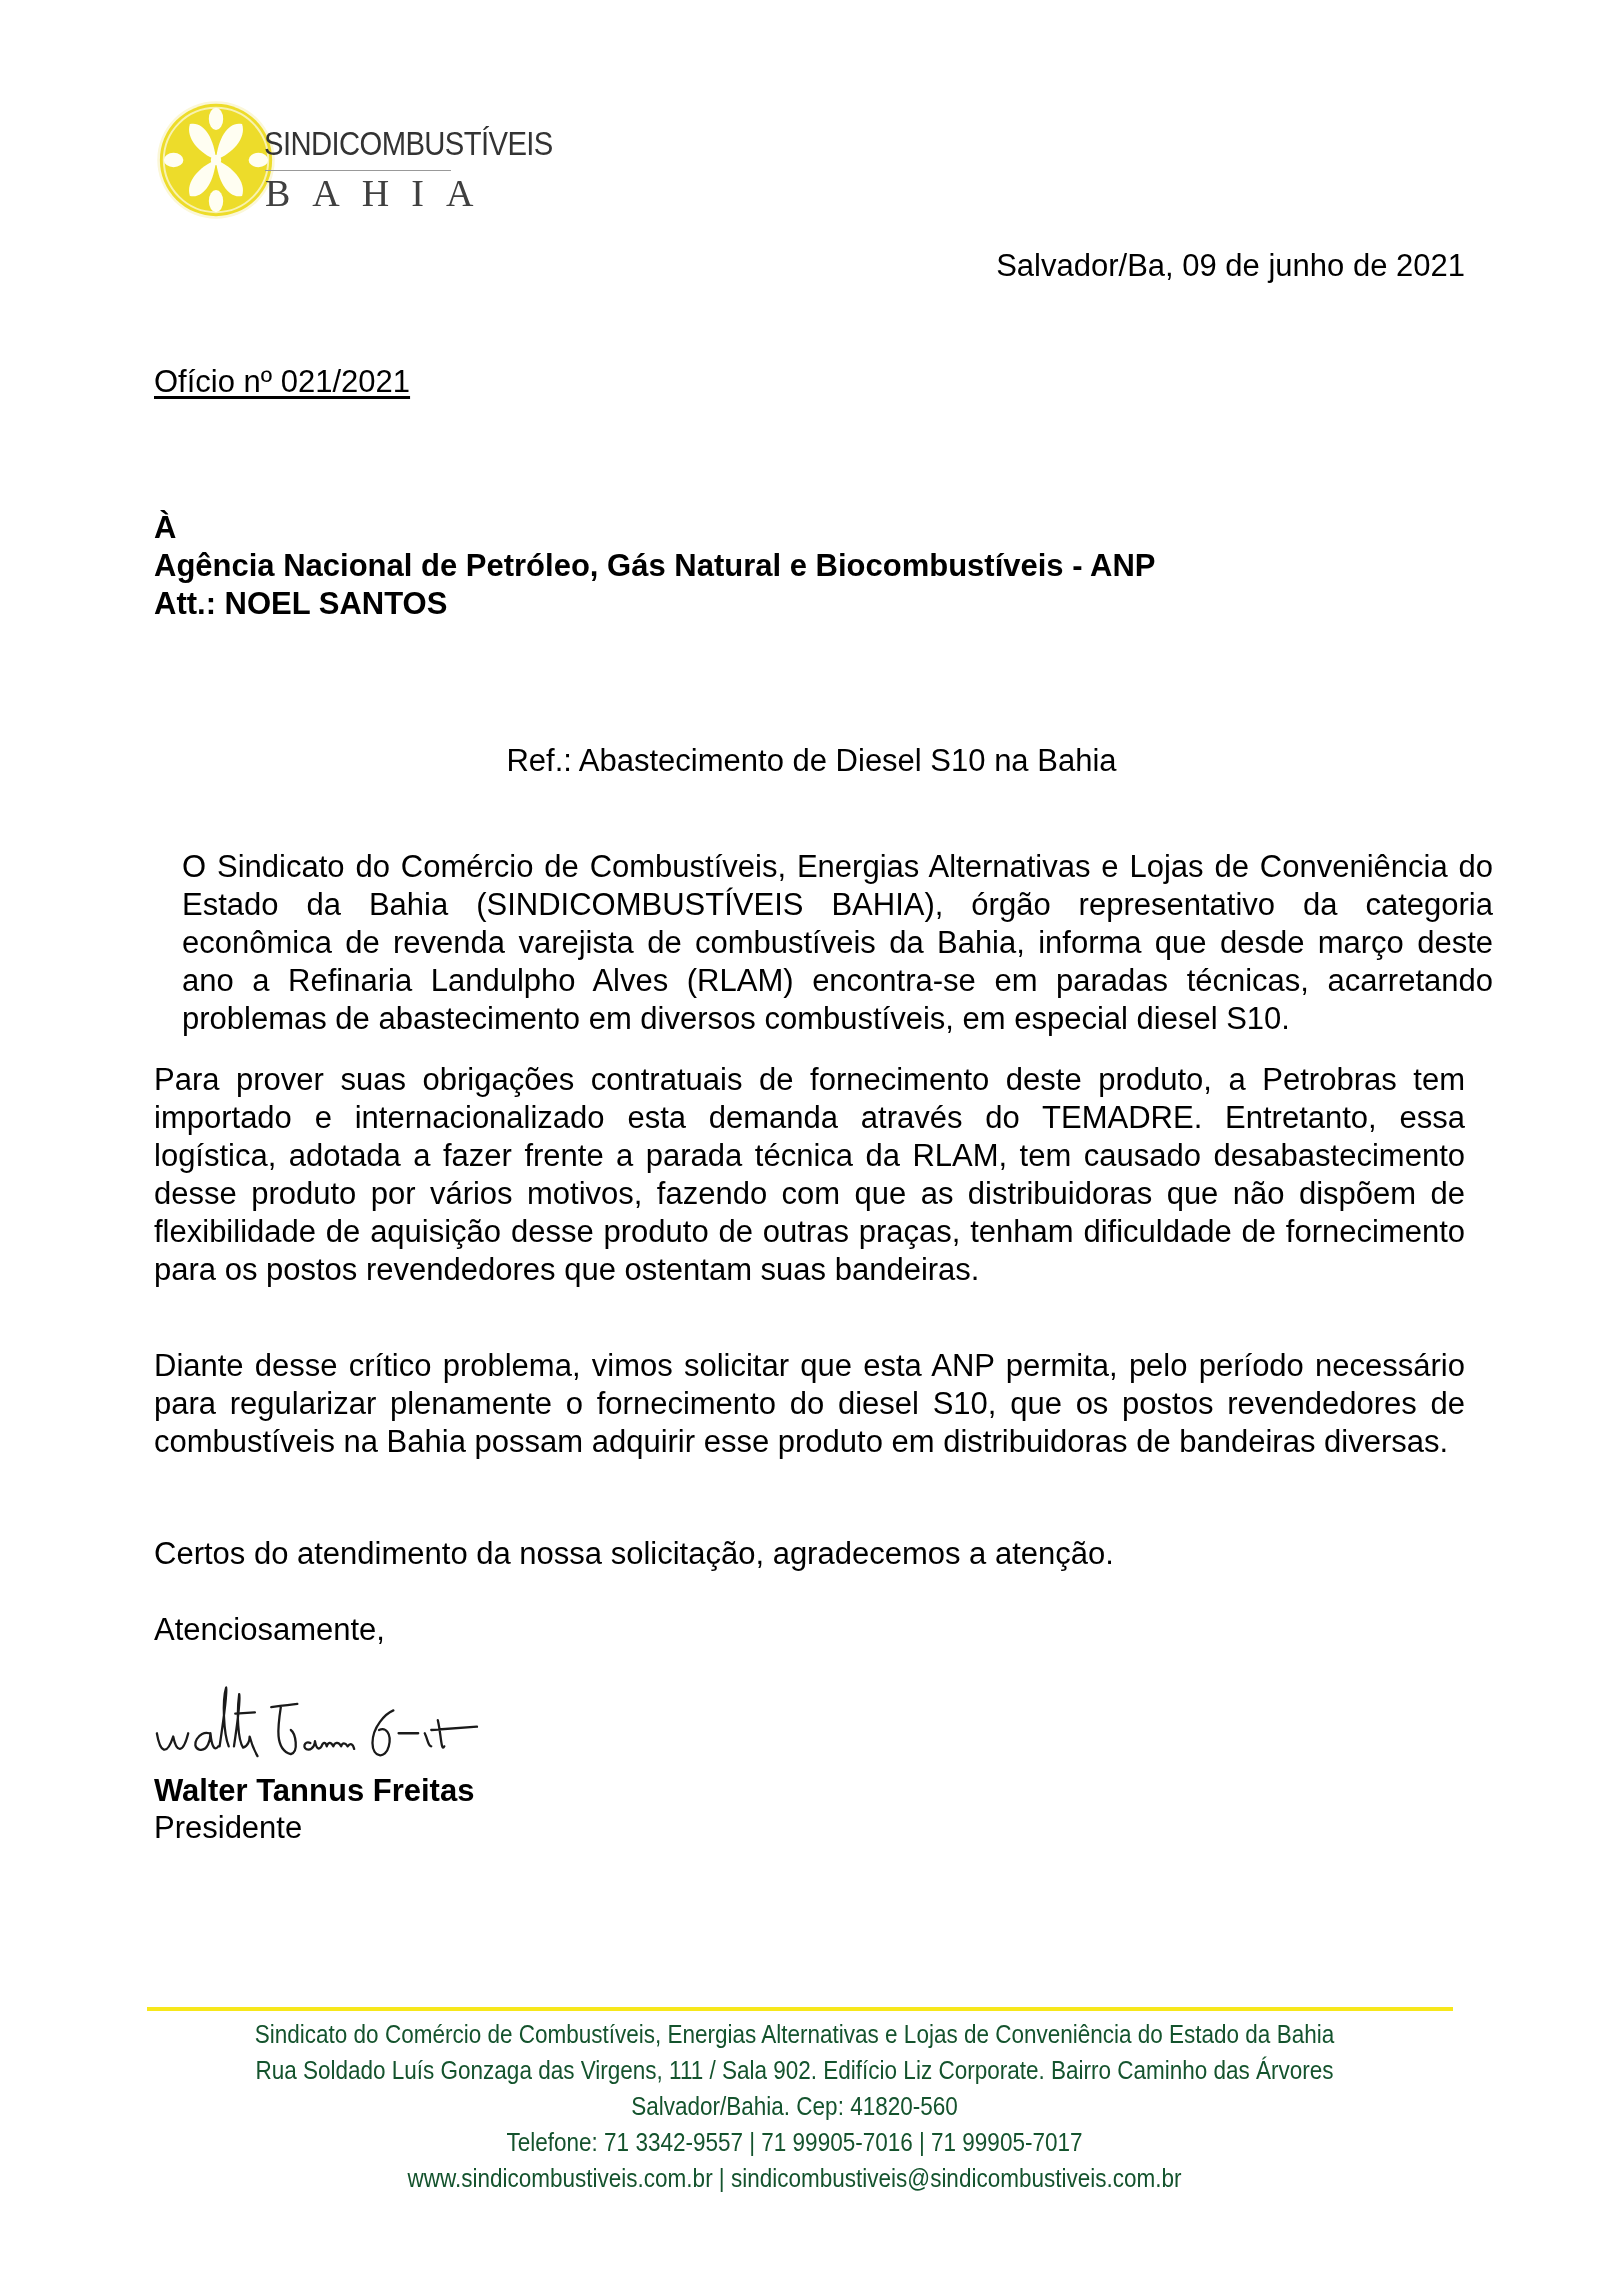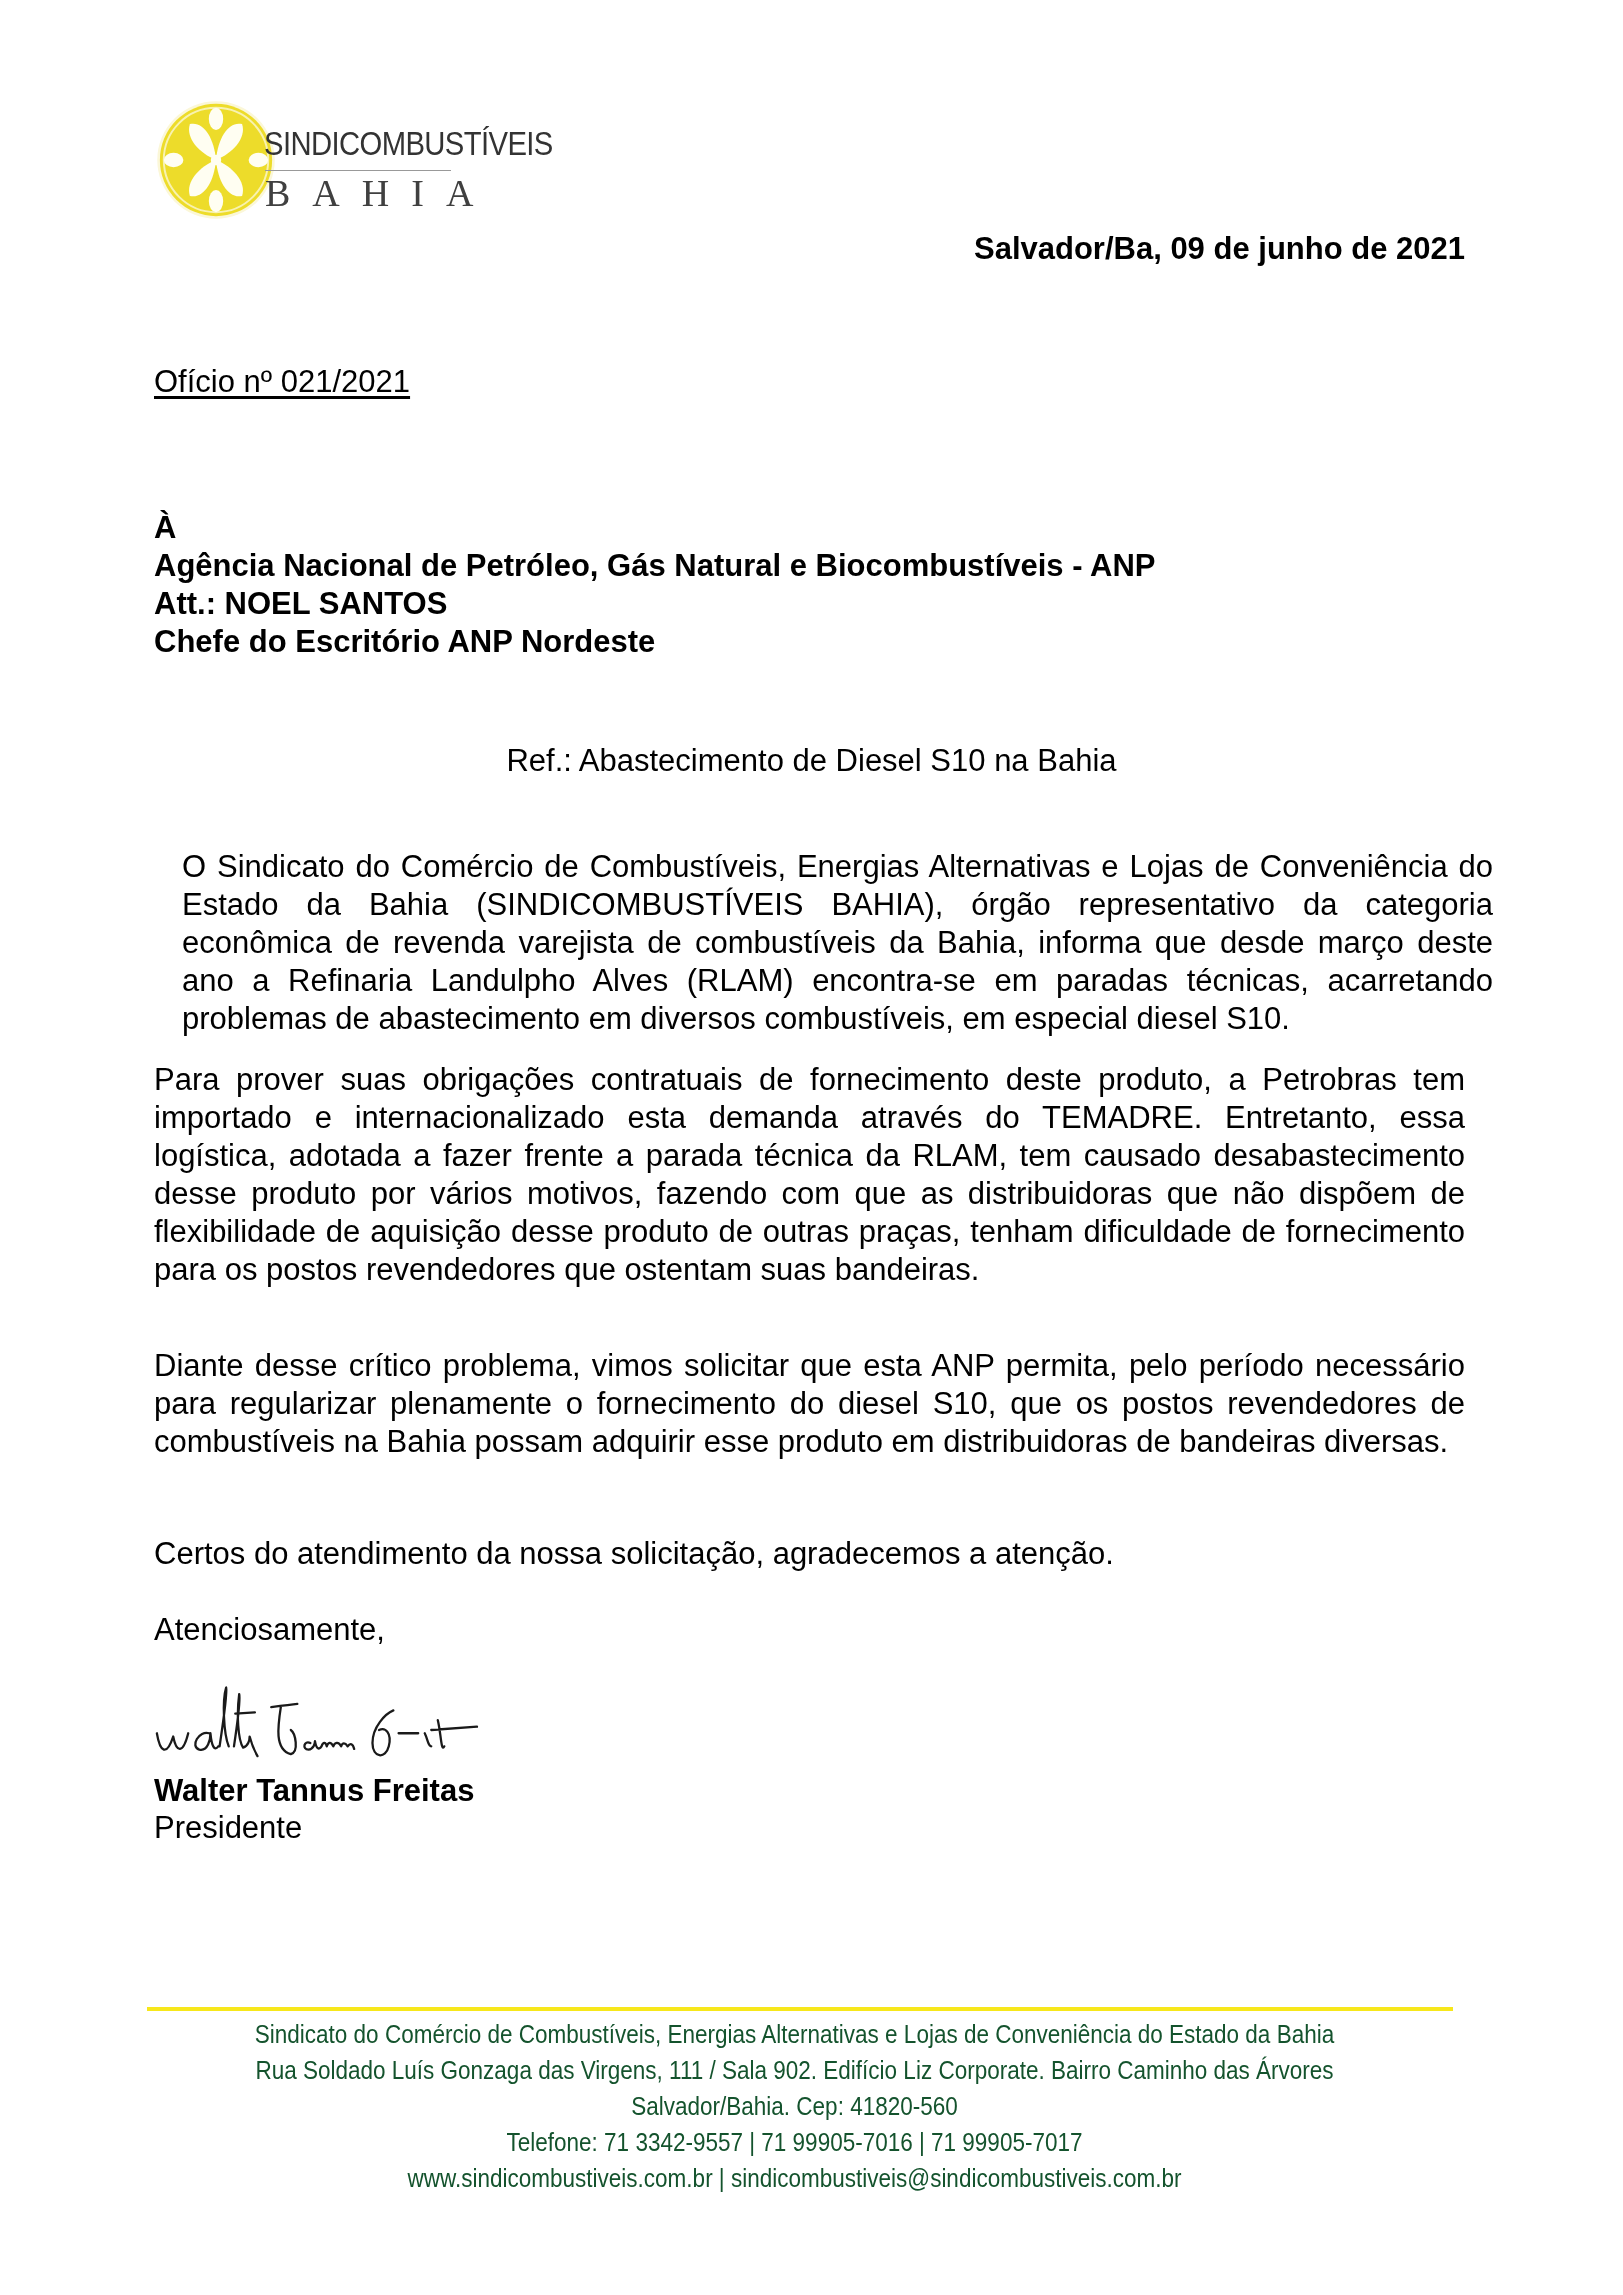--- a/index.html
+++ b/index.html
@@ -10,21 +10,21 @@
 
     
     #logo { left: 154px; top: 98px; width: 366px; height: 124px; }
     #logo .emblem { position: absolute; left: 0; top: 0; width: 124px; height: 124px; }
     #logo .word1 { position: absolute; left: 110px; top: 26px; font-size: 34px; letter-spacing: -0.7px;
                    color: #333; transform: scaleX(0.86); transform-origin: left; white-space: nowrap; }
     #logo .rule { position: absolute; left: 111px; top: 72px; width: 186px; height: 1.3px; background: #999; }
     #logo .word2 { position: absolute; left: 111px; top: 73px; font-family: "Liberation Serif", serif;
                    font-size: 38px; letter-spacing: 22px; color: #404040; white-space: nowrap; }
 
-    #date { right: 158px; top: 230px; white-space: nowrap; font-weight: bold; }
+    #date { right: 158px; top: 247px; white-space: nowrap; }
     #oficio { left: 154px; top: 363px; text-decoration: underline; text-underline-offset: 3.9px; white-space: nowrap; }
 
     #recipient { left: 154px; top: 509px; }
     #recipient div { font-weight: bold; white-space: nowrap; }
 
     #ref { left: 0; width: 1623px; top: 742px; text-align: center; font-weight: normal; }
 
     .para { left: 154px; width: 1311px; text-align: justify; text-align-last: left; }
     #p1 { top: 848px; margin-left: 28px; }
     #p2 { top: 1061px; }
@@ -70,21 +70,20 @@
   <div class="word2">BAHIA</div>
 </div>
 
 <div id="date" class="abs body-text">Salvador/Ba, 09 de junho de 2021</div>
 <div id="oficio" class="abs body-text">Ofício nº 021/2021</div>
 
 <div id="recipient" class="abs body-text">
   <div>À</div>
   <div>Agência Nacional de Petróleo, Gás Natural e Biocombustíveis - ANP</div>
   <div>Att.: NOEL SANTOS</div>
-  <div>Chefe do Escritório ANP Nordeste</div>
 </div>
 
 <div id="ref" class="abs body-text">Ref.: Abastecimento de Diesel S10 na Bahia</div>
 
 <div id="p1" class="abs body-text para">O Sindicato do Comércio de Combustíveis, Energias Alternativas e Lojas de Conveniência do Estado da Bahia (SINDICOMBUSTÍVEIS BAHIA), órgão representativo da categoria econômica de revenda varejista de combustíveis da Bahia, informa que desde março deste ano a Refinaria Landulpho Alves (RLAM) encontra-se em paradas técnicas, acarretando problemas de abastecimento em diversos combustíveis, em especial diesel S10.</div>
 <div id="p2" class="abs body-text para">Para prover suas obrigações contratuais de fornecimento deste produto, a Petrobras tem importado e internacionalizado esta demanda através do TEMADRE. Entretanto, essa logística, adotada a fazer frente a parada técnica da RLAM, tem causado desabastecimento desse produto por vários motivos, fazendo com que as distribuidoras que não dispõem de flexibilidade de aquisição desse produto de outras praças, tenham dificuldade de fornecimento para os postos revendedores que ostentam suas bandeiras.</div>
 <div id="p3" class="abs body-text para">Diante desse crítico problema, vimos solicitar que esta ANP permita, pelo período necessário para regularizar plenamente o fornecimento do diesel S10, que os postos revendedores de combustíveis na Bahia possam adquirir esse produto em distribuidoras de bandeiras diversas.</div>
 <div id="p4" class="abs body-text para">Certos do atendimento da nossa solicitação, agradecemos a atenção.</div>
 <div id="closing" class="abs body-text">Atenciosamente,</div>
 

